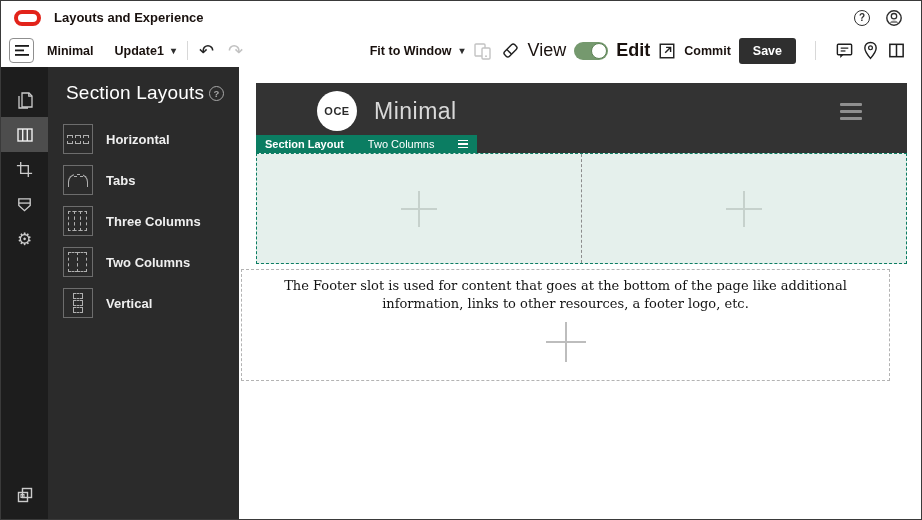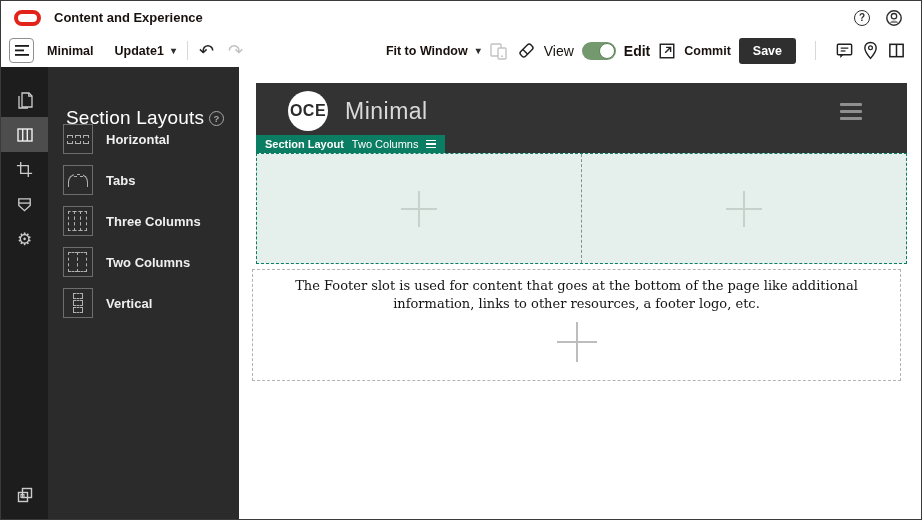--- a/index.html
+++ b/index.html
@@ -18,38 +18,38 @@
   .toolbar { position:absolute; left:0; top:33px; right:0; height:33px; background:#fff; display:flex; align-items:center; padding:0 15px 0 8px; }
   .menu-btn { width:25px; height:25px; border:1px solid #8f8f8f; border-radius:4px; background:#fff; display:flex; align-items:center; justify-content:center; }
   .site-name { margin-left:13px; font-size:12.5px; font-weight:700; color:#19110e; }
   .update-dd { margin-left:21px; display:flex; align-items:center; gap:7px; font-size:12.5px; font-weight:700; color:#19110e; }
   .caret { font-size:10px; color:#2e2e2e; line-height:1; }
   .vdiv { width:1px; height:19px; background:#d8d8d8; margin:0 11px; }
   .undo-glyph { font-size:18px; color:#242424; line-height:1; font-family:"DejaVu Sans", sans-serif; }
   .redo-glyph { font-size:18px; color:#c2c2c2; line-height:1; font-family:"DejaVu Sans", sans-serif; margin-left:14px; }
   .tb-right { margin-left:auto; display:flex; align-items:center; gap:8px; }
   .zoom-dd { display:flex; align-items:center; gap:8px; font-size:12.5px; font-weight:700; color:#19110e; }
-  .lbl { font-size:14px; color:#19110e; }
+  .lbl { font-size:18px; color:#19110e; }
   .lbl-bold { font-weight:700; }
   .toggle { position:relative; width:34px; height:18px; border-radius:9px; background:#75996e; flex:0 0 auto; }
   .toggle .knob { position:absolute; right:1px; top:1px; width:16px; height:16px; border-radius:50%; background:#fff; border:1px solid #5d8257; }
   .commit-btn { font-size:12.5px; font-weight:700; color:#19110e; background:none; border:none; }
   .save-btn { background:#2f2f2f; color:#fff; font-size:12.5px; font-weight:700; border:none; border-radius:3px; padding:6px 14px; font-family:"Liberation Sans",sans-serif; }
   .icon-dim { opacity:0.45; }
 
   
   .rail { position:absolute; left:0; top:66px; width:47px; bottom:0; background:#1d1d1d; padding-top:15px; }
   .ritem { height:35px; display:flex; align-items:center; justify-content:center; }
   .ritem.selected { background:#4d4d4d; }
   .gear-glyph { font-family:"DejaVu Sans", sans-serif; font-size:17px; color:#cbcbcb; line-height:1; }
   .rail-bottom { position:absolute; bottom:14px; left:0; width:47px; display:flex; justify-content:center; }
 
   
   .panel { position:absolute; left:47px; top:66px; width:191px; bottom:0; background:#2b2b2b; }
-  .panel-header { display:flex; align-items:center; padding:15px 15px 0 18px;margin-top:25px; }
+  .panel-header { display:flex; align-items:center; padding:15px 15px 0 18px; }
   .panel-title { font-size:19px; font-weight:400; color:#ffffff; letter-spacing:0.2px; }
   .panel-help { margin-left:auto; width:15px; height:15px; border:1.2px solid #a8a8a8; border-radius:50%; display:flex; align-items:center; justify-content:center; font-size:9.5px; font-weight:700; color:#a8a8a8; }
   .panel-items { position:absolute; left:15px; top:130px; right:8px; display:flex; flex-direction:column; gap:11px; }
   .panel-items { top:57px; }
   .pitem { display:flex; align-items:center; gap:13px; height:30px; }
   .pibox { width:30px; height:30px; border:1px solid #6d6d6d; display:flex; align-items:center; justify-content:center; flex:0 0 auto; }
   .plabel { font-size:13px; font-weight:600; color:#efefef; }
   .dash { border:1px dashed #b0b0b0; }
   .ic-horizontal { display:flex; gap:2px; }
   .ic-horizontal .dash { width:6px; height:9px; }
@@ -63,53 +63,53 @@
   .ic-threecol { display:flex; }
   .ic-threecol .dash { width:7px; height:20px; margin-left:-1px; }
   .ic-twocol { display:flex; }
   .ic-twocol .dash { width:10px; height:20px; margin-left:-1px; }
   .ic-vertical { display:flex; flex-direction:column; gap:1px; }
   .ic-vertical .dash { width:10px; height:6px; }
 
   
   .canvas { position:absolute; left:238px; top:66px; right:0; bottom:0; background:#fff; }
   .site-header { position:absolute; left:17px; top:16px; width:651px; height:70px; background:#333333; display:flex; align-items:center; padding-bottom:14px; z-index:1; }
-  .oce-circle { width:40px; height:40px; border-radius:50%; background:#fff; margin-left:32px; display:flex; align-items:center; justify-content:center; font-size:16px; font-weight:700; color:#2b2b2b; letter-spacing:0.5px; }
+  .oce-circle { width:40px; height:40px; border-radius:50%; background:#fff; margin-left:61px; display:flex; align-items:center; justify-content:center; font-size:11px; font-weight:700; color:#2b2b2b; letter-spacing:0.5px; }
   .site-title { margin-left:17px; font-size:23px; font-weight:300; color:#d9d9d9; letter-spacing:0.5px; }
   .site-menu { margin-left:auto; margin-right:45px; display:flex; flex-direction:column; gap:4px; }
   .site-menu i { display:block; width:22px; height:3px; background:#8f8f8f; border-radius:1px; }
 
-  .slot-tag { position:absolute; left:17px; top:68px; height:18px; background:#0b7d62; color:#fff; display:inline-flex; align-items:center; gap:8px; padding:0 9px; font-size:11px; z-index:2; }
+  .slot-tag { position:absolute; left:17px; top:68px; height:18px; background:#0b7d62; color:#fff; display:inline-flex; align-items:center; gap:24px; padding:0 9px; font-size:11px; z-index:2; }
   .slot-tag .bold { font-weight:700; }
   .tag-menu { display:flex; flex-direction:column; gap:2px; }
   .tag-menu i { display:block; width:10px; height:1.5px; background:#fff; }
 
   .columns-slot { position:absolute; left:17px; top:86px; width:651px; height:111px; background:#e5f0ec; border:1px dashed #0b7d62; display:flex; }
   .col { flex:1; display:flex; align-items:center; justify-content:center; }
   .col + .col { border-left:1px dashed #8c8c8c; }
   .plus { position:relative; width:36px; height:36px; }
   .plus::before { content:""; position:absolute; left:0; top:17px; width:36px; height:2px; background:#c6d1cc; }
   .plus::after { content:""; position:absolute; left:17px; top:0; width:2px; height:36px; background:#c6d1cc; }
 
-  .footer-slot { position:absolute; left:13px; top:202px; width:649px; height:112px; border:1px dashed #b3b3b3; background:#fff; text-align:center; padding:7px 10px 0; }
+  .footer-slot { position:absolute; left:2px; top:202px; width:649px; height:112px; border:1px dashed #b3b3b3; background:#fff; text-align:center; padding:7px 10px 0; }
   .footer-text { font-family:"DejaVu Serif", serif; font-size:13px; line-height:1.35; color:#141414; }
   .footer-plus { position:relative; width:40px; height:40px; display:inline-block; margin-top:10px; }
   .footer-plus::before { content:""; position:absolute; left:0; top:19px; width:40px; height:2px; background:#bdbdbd; }
   .footer-plus::after { content:""; position:absolute; left:19px; top:0; width:2px; height:40px; background:#bdbdbd; }
 
   svg.icon { display:block; }
 </style>
 </head>
 <body>
 
 <div class="app">
 
   <header class="topbar">
     <span class="oracle-logo"></span>
-    <span class="brand">Content and Experience</span>
+    <span class="brand">Layouts and Experience</span>
     <div class="topbar-right">
       <span class="circle-help">?</span>
       <span>
         <svg class="icon" width="18" height="18" viewBox="0 0 20 20">
           <circle cx="10" cy="10" r="8" fill="none" stroke="#2e2e2e" stroke-width="1.6"></circle>
           <circle cx="10" cy="8" r="3" fill="none" stroke="#2e2e2e" stroke-width="1.4"></circle>
           <path d="M5 15.5 a6 6 0 0 1 10 0 z" fill="#8a8a8a"></path>
         </svg>
       </span>
     </div>

